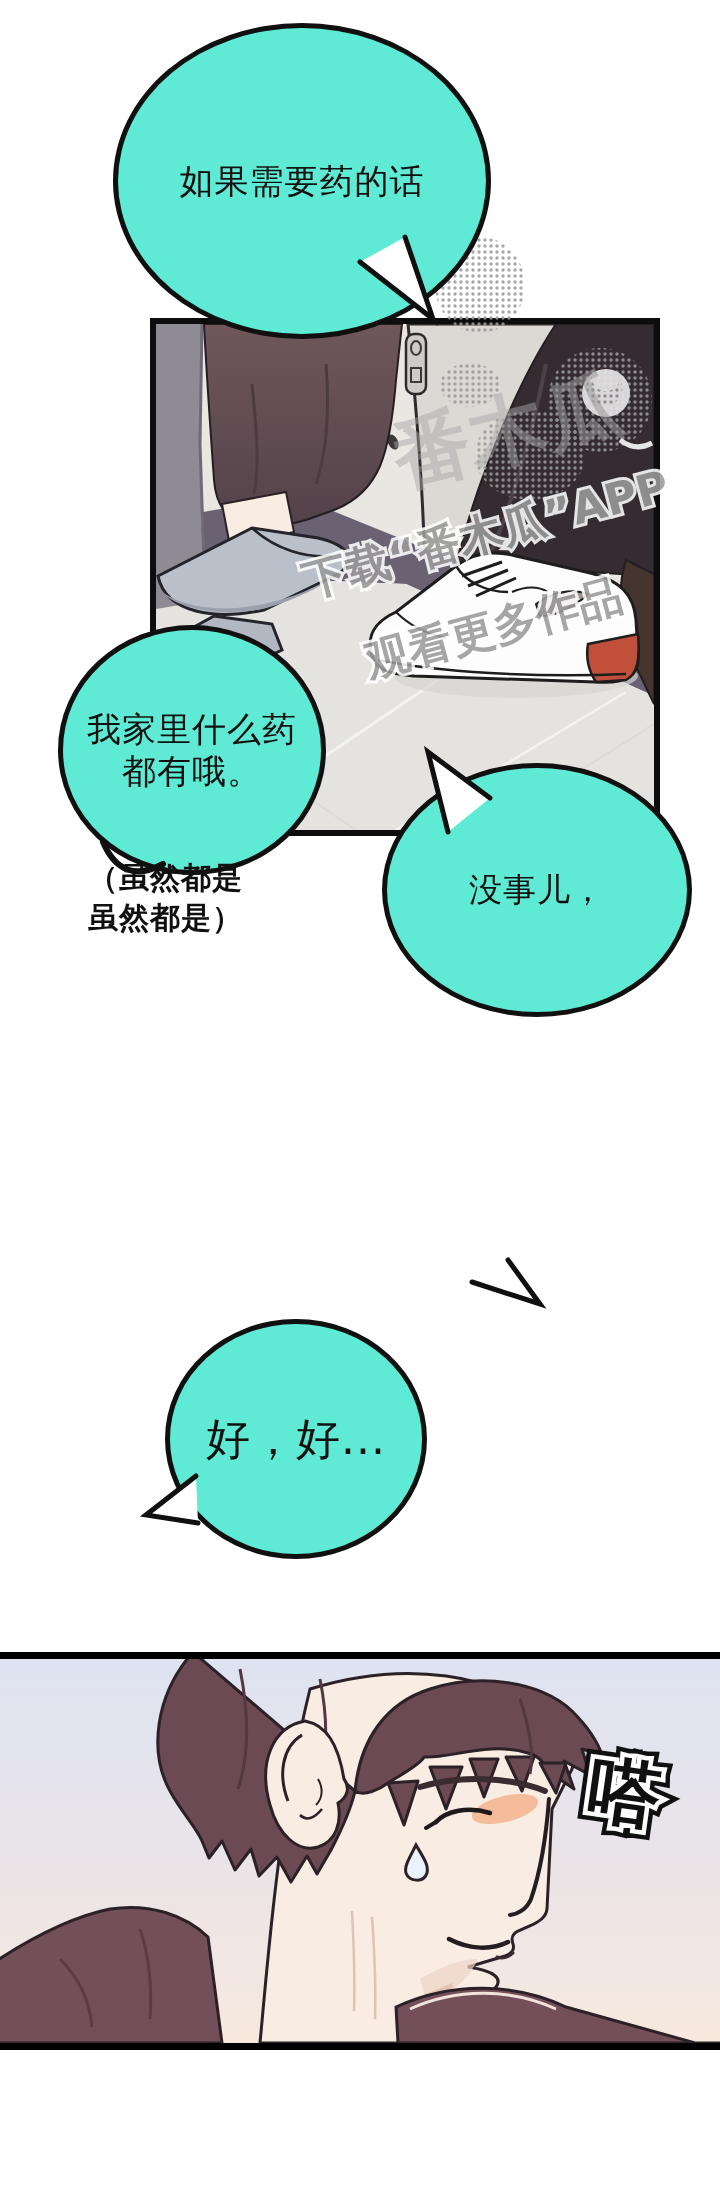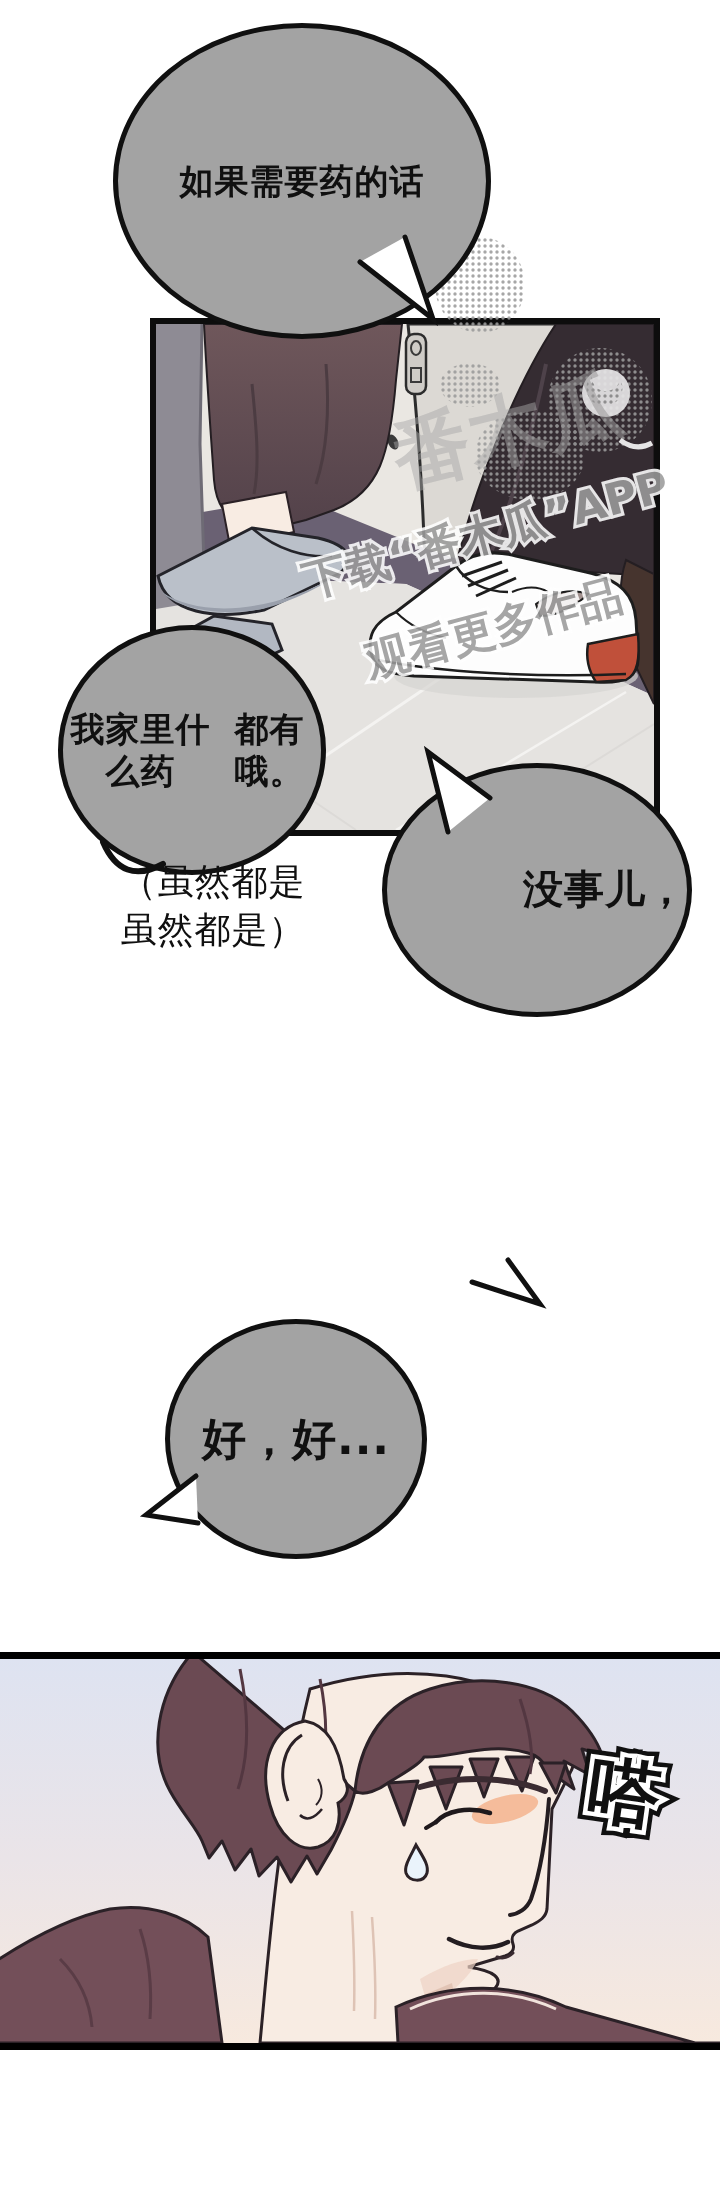--- a/index.html
+++ b/index.html
@@ -22,33 +22,33 @@
   #panel-face{
     left:0; top:1652px; width:720px; height:398px;
     border-top:7px solid #000; border-bottom:7px solid #000;
     background:linear-gradient(180deg,var(--bg-top) 0%, #eae4e8 52%, var(--bg-bottom) 100%);
     z-index:4;
   }
   
   #watermark{position:absolute; left:230px; top:225px; width:490px; height:520px; z-index:6; opacity:.88; pointer-events:none;}
   
   .bubble{
-    position:absolute; background:#a3a3a3; border:5px solid var(--bubble-border);
-    border-radius:50%; display:flex; align-items:center;
-    justify-content:center; text-align:center; z-index:10; font-weight:700;
+    position:absolute; background:#5eead4; border:5px solid var(--bubble-border);
+    border-radius:50%; display:flex; flex-direction:column; align-items:center;
+    justify-content:center; text-align:center; z-index:10; font-weight:400;
     letter-spacing:1px; line-height:1.24;
   }
   #bubble-1{left:113px; top:23px;  width:368px; height:306px; font-size:34px;}
   #bubble-2{left:58px;  top:625px; width:258px; height:240px; font-size:34px;}
-  #bubble-3{left:382px; top:763px; width:300px; height:244px; font-size:40px;justify-content:flex-end;}
+  #bubble-3{left:382px; top:763px; width:300px; height:244px; font-size:33px;}
   #bubble-4{left:283px; top:1062px;width:294px; height:250px; font-size:37px;}
   #bubble-5{left:165px; top:1319px;width:252px; height:230px; font-size:44px;}
   #caption-aside{
     position:absolute; left:88px; top:858px; width:250px; z-index:10;
-    font-size:36px; font-weight:400; text-align:center; line-height:1.32; letter-spacing:1px;
+    font-size:30px; font-weight:700; line-height:1.32; letter-spacing:1px;
   }
   #tails{position:absolute; left:0; top:0; width:720px; height:2188px; z-index:11; pointer-events:none;}
   
   #sfx-tap{
     position:absolute; left:594px; top:1752px; z-index:12; transform:rotate(8deg);
     font-size:72px; font-weight:900; line-height:1;
   }
   #sfx-tap span{position:absolute; left:0; top:0; white-space:nowrap;}
   .sfx-outer{-webkit-text-stroke:18px #101010; color:#101010;}
   .sfx-mid{-webkit-text-stroke:9px #ffffff; color:#ffffff;}

